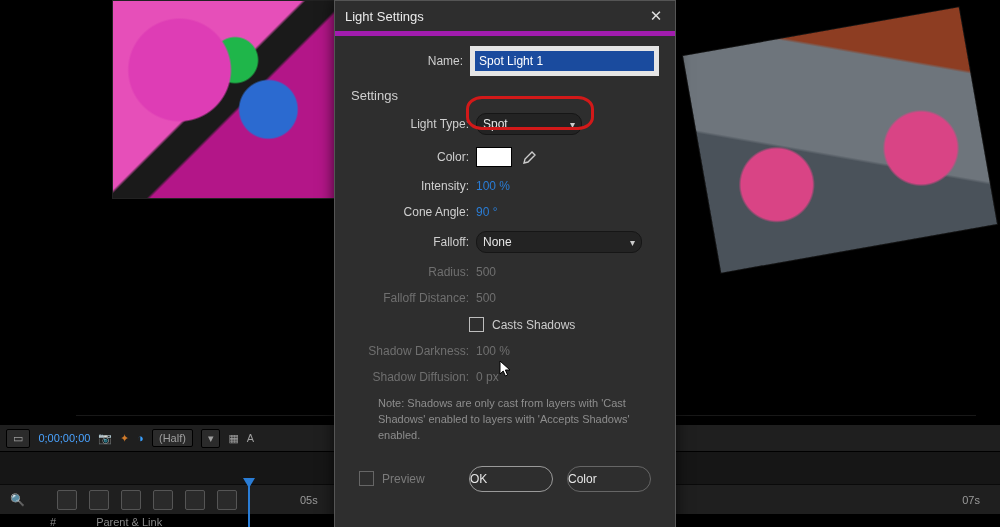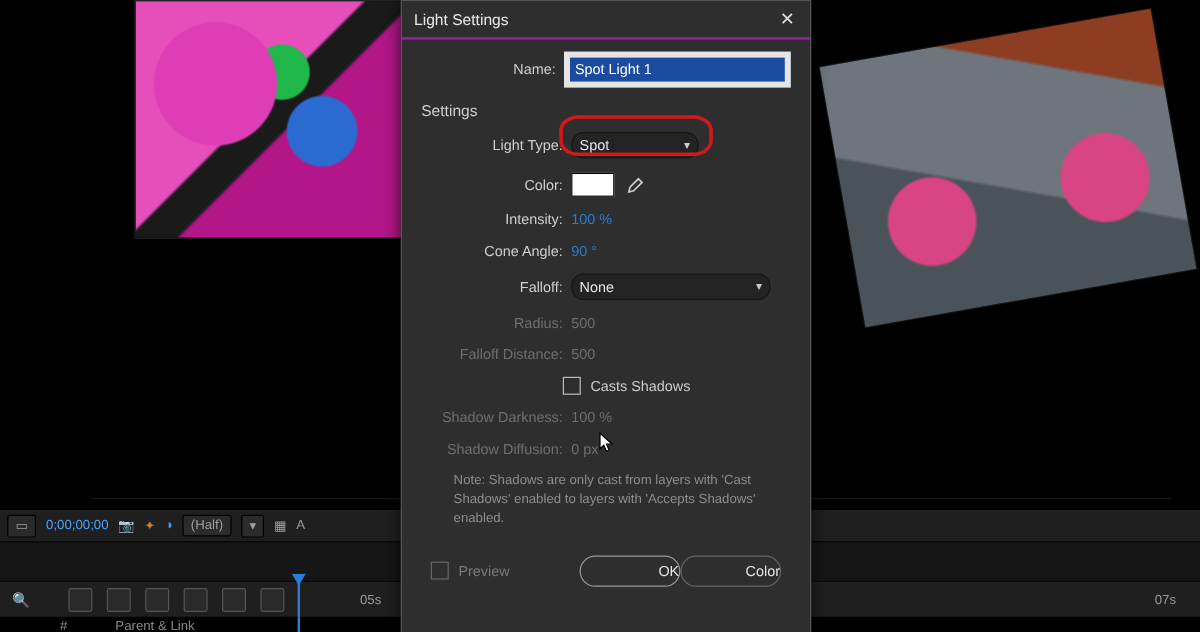--- a/index.html
+++ b/index.html
@@ -25,42 +25,42 @@
   .footer2{position:absolute;left:0;top:484px;width:1000px;height:30px;background:#1f1f1f;display:flex;align-items:center;gap:12px;padding:0 10px;box-sizing:border-box;border-top:1px solid #0a0a0a}
   .footer2 .ico{width:18px;height:18px;border:1px solid #555;border-radius:2px;background:#2a2a2a}
   .footer2 .sep{flex:0 0 8px}
   .track-area{position:absolute;left:0;top:452px;width:1000px;height:32px;background:#161616}
   .playhead{position:absolute;left:248px;top:480px;width:2px;height:47px;background:#2a7dd6}
   .playhead::before{content:"";position:absolute;left:-5px;top:-2px;width:12px;height:10px;background:#2a7dd6;clip-path:polygon(0 0,100% 0,50% 100%)}
   .timeline-ticks{position:absolute;left:300px;top:494px;right:0;height:18px;display:flex;justify-content:space-between;font-size:11px;color:#9a9a9a;padding-right:20px}
   .row-labels{position:absolute;left:50px;top:516px;font-size:11px;color:#888;display:flex;gap:40px}
   
   .dialog{position:absolute;left:334px;top:0;width:340px;height:527px;background:#2e2e2e;border:1px solid #555;box-shadow:0 0 14px rgba(0,0,0,.7)}
-  .titlebar{height:30px;background:#2e2e2e;border-bottom:2px solid #a21caf;display:flex;align-items:center;padding:0 10px;color:#eaeaea;font-size:13px}
+  .titlebar{height:30px;background:#2e2e2e;border-bottom:5px solid #a21caf;display:flex;align-items:center;padding:0 10px;color:#eaeaea;font-size:13px}
   .titlebar .x{margin-left:auto;width:18px;height:18px;display:flex;align-items:center;justify-content:center;color:#ddd;font-size:15px}
   .body{padding:10px 16px 0}
   .row{display:flex;align-items:center;margin-bottom:12px}
   .lab{width:118px;text-align:right;padding-right:7px;color:#cfcfcf;font-size:12px}
   .lab.dim{color:#6f6f6f}
   .val{color:#2a7dd6}
   .val.dim{color:#6f6f6f}
   .name-input{width:180px;height:20px;background:#1a3f7b;border:5px solid #e5e5e5;color:#fff;font-size:12px;padding:0 4px}
   .name-input::selection{background:#1a3f7b}
   .section-head{color:#cfcfcf;font-size:13px;margin:4px 0 10px 0}
   .dropdown{width:92px;height:20px;background:#232323;border:1px solid #161616;border-radius:10px;display:flex;align-items:center;padding:0 6px;color:#e6e6e6;font-size:12px;position:relative}
   .dropdown.wide{width:152px}
   .dropdown .chev{margin-left:auto;font-size:10px;color:#ccc}
   .swatch{width:34px;height:18px;background:#fff;border:1px solid #000;margin-right:10px}
   .eyed{width:16px;height:16px}
   .eyed svg{width:16px;height:16px;stroke:#ccc;fill:none}
   .chk{width:13px;height:13px;border:1.5px solid #bdbdbd;margin-right:8px;display:inline-block;background:#2e2e2e}
   .note{font-size:11px;color:#8d8d8d;line-height:1.45;margin:8px 0 0 27px;width:290px}
-  .btn-row{display:flex;align-items:center;margin-top:22px;padding:0 8px}
+  .btn-row{display:flex;align-items:center;gap:14px;margin-top:22px;padding:0 8px}
   .preview-chk{display:flex;align-items:center;color:#7a7a7a;font-size:12px;margin-right:auto}
-  .btn{width:82px;height:24px;border:1px solid #666;border-radius:14px;background:transparent;color:#e6e6e6;font-size:12px;display:flex;align-items:center;justify-content:flex-end}
+  .btn{width:82px;height:24px;border:1px solid #666;border-radius:14px;background:transparent;color:#e6e6e6;font-size:12px;display:flex;align-items:center;justify-content:flex-start}
   .btn.primary{border-color:#9a9a9a}
   .annot{position:absolute;left:466px;top:96px;width:122px;height:28px;border:3px solid #d21919;border-radius:16px/13px;pointer-events:none}
   .cursor{position:absolute;left:499px;top:360px;width:14px;height:18px;pointer-events:none}
   .cursor svg{width:14px;height:18px}
 </style>
 </head>
 <body>
 
 <div class="bg-photo ph1"></div>
 <div class="bg-photo ph2"></div>

